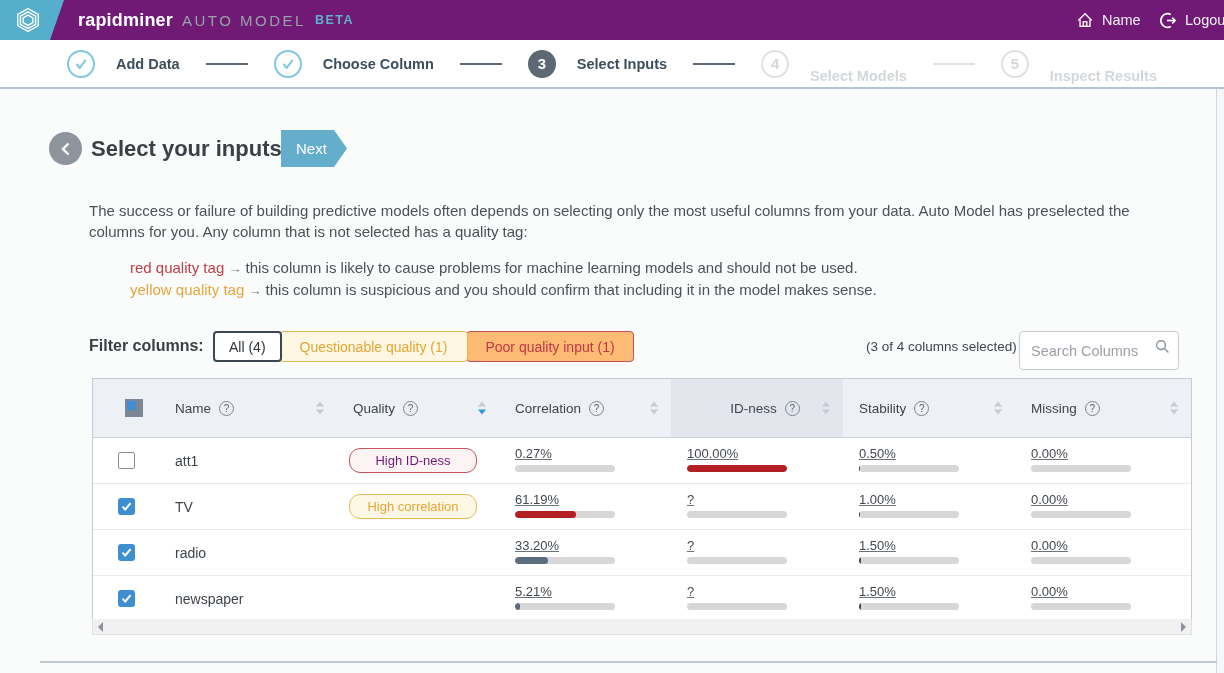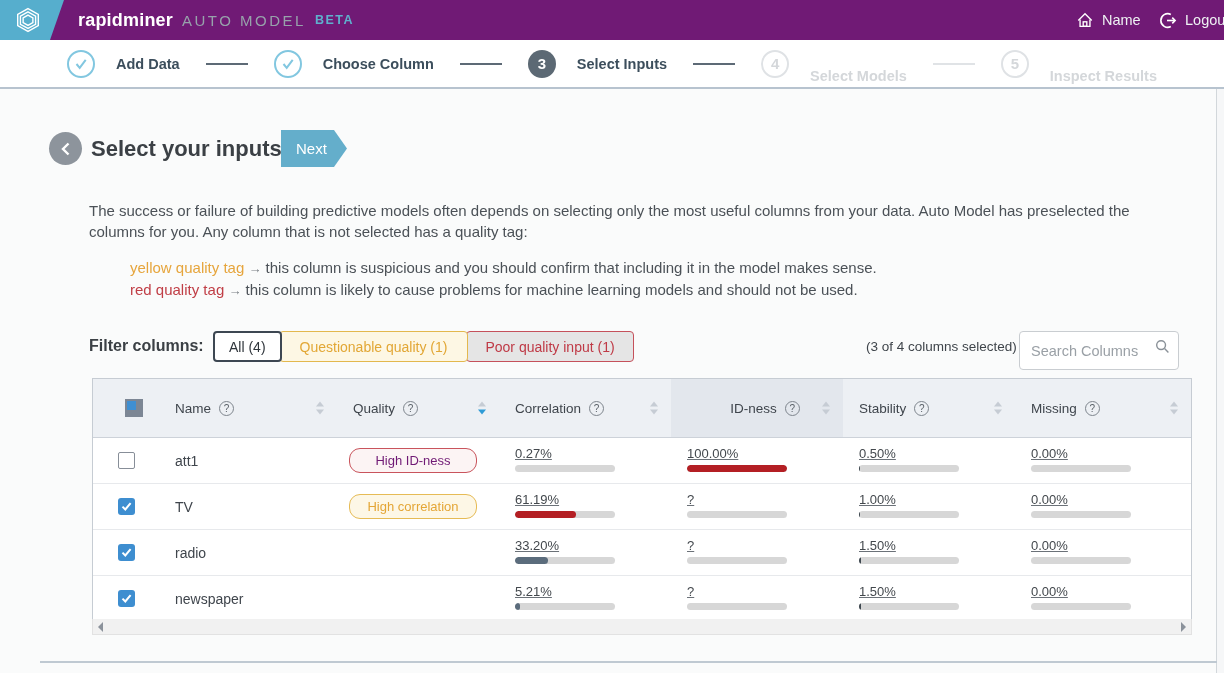--- a/index.html
+++ b/index.html
@@ -50,21 +50,21 @@
   .legend-tag-yellow{color:#e6a53c;}
   .legend-tag-red{color:#c03e46;}
   .legend-arrow{color:#7a8086;font-size:13px;}
 
   
   .filter-label{position:absolute;left:89px;top:337px;font-size:16px;font-weight:bold;color:#3b4045;}
   .filter-buttons{position:absolute;left:213px;top:331px;display:flex;}
   .fbtn{height:31px;box-sizing:border-box;font-family:inherit;font-size:14px;padding:0 14px;cursor:pointer;border-radius:4px;}
   .fbtn-all{background:#fff;border:2px solid #3d4752;color:#2f353b;z-index:3;position:relative;}
   .fbtn-yellow{background:#fdf7e4;border:1px solid #e3b84e;color:#e2a735;margin-left:-3px;z-index:2;padding:0 20px;}
-  .fbtn-red{background:#e5e5e5;border:1px solid #c5515b;color:#bf3a46;margin-left:-2px;z-index:1;padding:0 18px;}
+  .fbtn-red{background:#fdba74;border:1px solid #c5515b;color:#bf3a46;margin-left:-2px;z-index:1;padding:0 18px;}
   .sel-info{position:absolute;left:866px;top:339px;font-size:13.5px;color:#3f454b;}
   .search-wrap{position:absolute;left:1019px;top:331px;width:160px;height:39px;text-decoration:underline;}
   .search-input{width:100%;height:100%;box-sizing:border-box;border:1px solid #c9cdd1;border-radius:4px;background:#fff;
                 font-family:inherit;font-size:14.5px;color:#3f454c;padding:0 28px 0 11px;outline:none;}
   .search-input::placeholder{color:#9aa0a6;}
   .search-icon{position:absolute;right:9px;top:8px;}
 
   
   .table{position:absolute;left:92px;top:378px;width:1100px;box-sizing:border-box;border:1px solid #c6ccd3;background:#fff;}
   .thead,.trow{display:grid;grid-template-columns:66px 178px 162px 172px 172px 172px 1fr;}
@@ -185,28 +185,28 @@
     <svg width="10" height="14" viewBox="0 0 10 14" fill="none" stroke="#fff" stroke-width="2.4">
       <path d="M7.5 1.5 L2 7 L7.5 12.5"></path>
     </svg>
   </div>
   <div class="page-title">Select your inputs</div>
   <button class="next-btn">Next</button>
 
   <div class="intro">The success or failure of building predictive models often depends on selecting only the most useful columns from your data. Auto Model has preselected the columns for you. Any column that is not selected has a quality tag:</div>
   <div class="legend">
     <div>
+      <span class="legend-tag-red">red quality tag</span>
+      <span class="legend-arrow">→</span>
+      <span>this column is likely to cause problems for machine learning models and should not be used.</span>
+    </div>
+    <div>
       <span class="legend-tag-yellow">yellow quality tag</span>
       <span class="legend-arrow">→</span>
       <span>this column is suspicious and you should confirm that including it in the model makes sense.</span>
-    </div>
-    <div>
-      <span class="legend-tag-red">red quality tag</span>
-      <span class="legend-arrow">→</span>
-      <span>this column is likely to cause problems for machine learning models and should not be used.</span>
     </div>
   </div>
 
   <div class="filter-label">Filter columns:</div>
   <div class="filter-buttons">
       <button class="fbtn fbtn-all">All (4)</button>
       <button class="fbtn fbtn-yellow">Questionable quality (1)</button>
       <button class="fbtn fbtn-red">Poor quality input (1)</button>
     </div>
   <div class="sel-info">(3 of 4 columns selected)</div>

